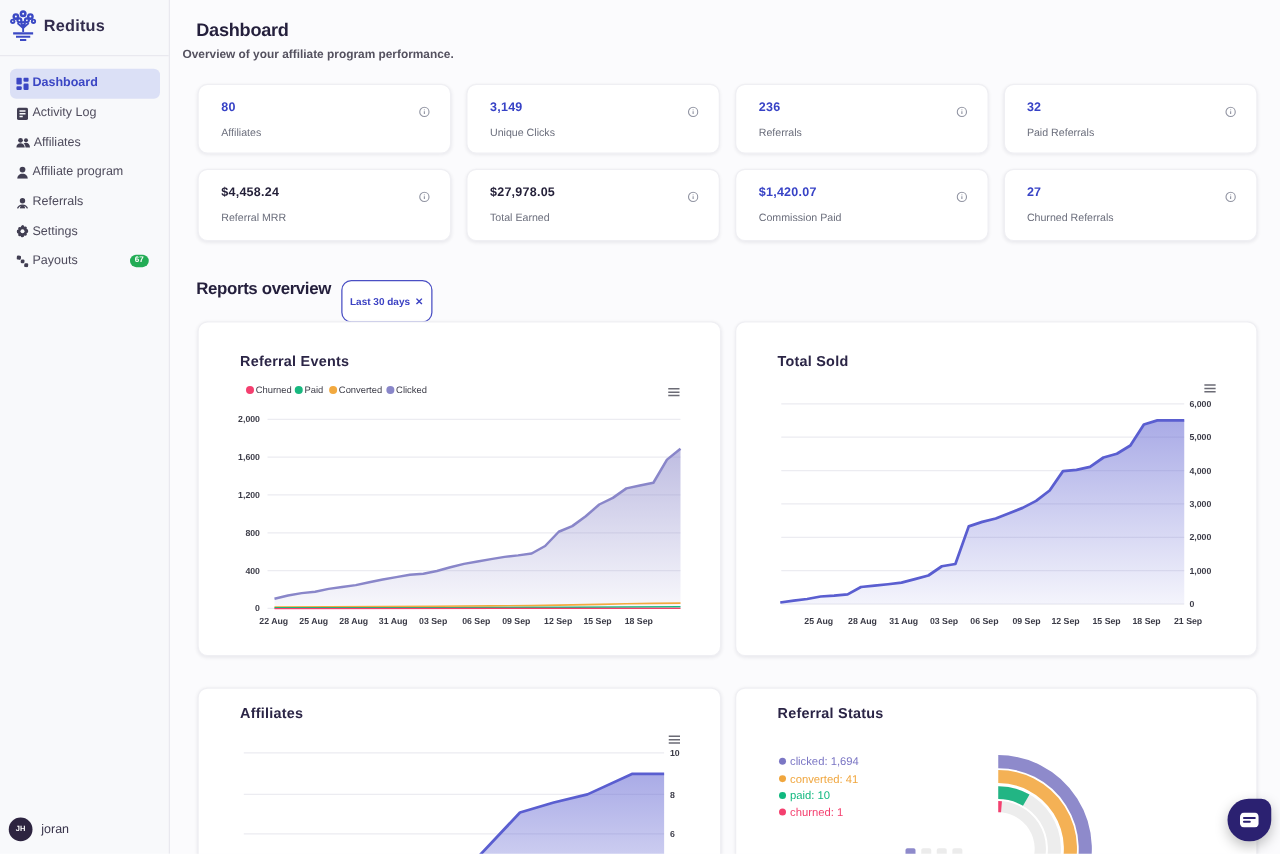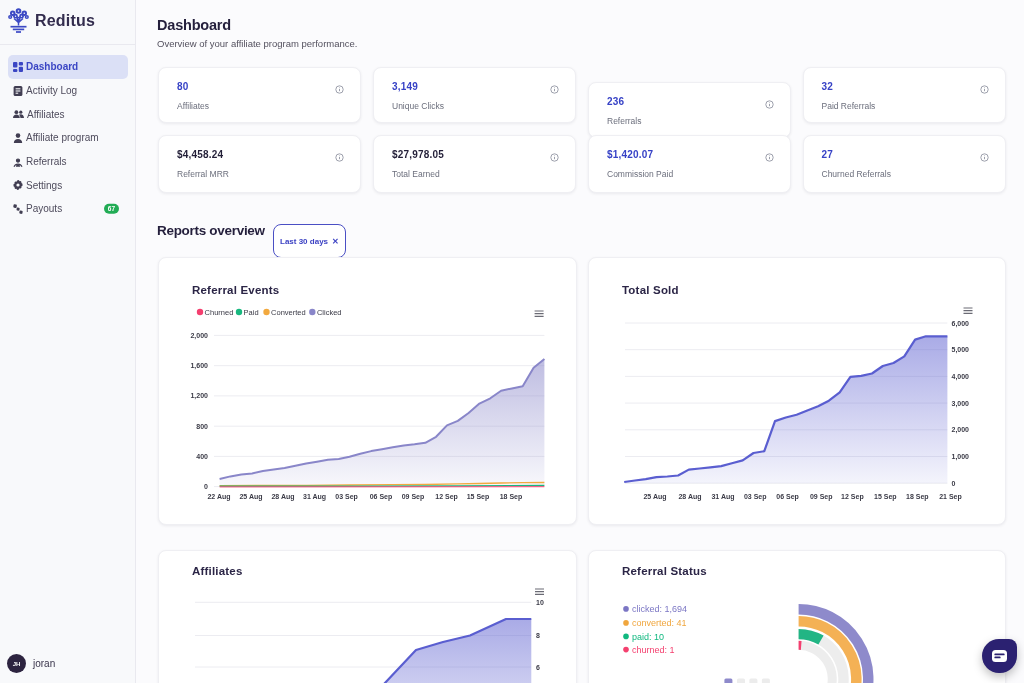--- a/index.html
+++ b/index.html
@@ -1,34 +1,34 @@
 <!DOCTYPE html>
 <html><head>
 <meta charset="utf-8">
 <style>
 * { margin:0; padding:0; box-sizing:border-box; }
 html,body { width:1024px; height:683px; overflow:hidden; }
 body { font-family:"Liberation Sans", sans-serif; background:#fbfbfd; position:relative; }
 
 .sidebar { position:absolute; left:0; top:0; width:136px; height:683px; background:#f8f9fb; border-right:1px solid #e9e9ef; }
 .logo { position:absolute; left:8px; top:8px; display:flex; align-items:center; }
-.logo-text { font-size:16px; font-weight:bold; color:#332d4e; margin-left:6px; letter-spacing:.2px; }
+.logo-text { font-size:13px; font-weight:bold; color:#332d4e; margin-left:6px; letter-spacing:.2px; }
 .side-div { position:absolute; left:0; top:44px; width:135px; height:1px; background:#e9e9ef; }
 .menu { position:absolute; left:8px; top:55px; width:120px; }
 .mi { position:relative; height:23.7px; display:flex; align-items:center; padding-left:4.5px; border-radius:5px; color:#4e4b5c; font-size:10px; }
 .mi svg { margin-right:3.5px; flex:none; }
 .mi.active { background:#dbe0f6; color:#3b46c4; font-weight:bold; }
 .badge { position:absolute; right:9px; top:50%; transform:translateY(-50%); background:#22ac55; color:#fff; font-size:6.5px; font-weight:bold; border-radius:8px; padding:2px 4px; line-height:1; }
 .user { position:absolute; left:7px; top:654px; display:flex; align-items:center; }
 .avatar { width:19px; height:19px; border-radius:50%; background:#2d2440; color:#fff; font-size:6px; font-weight:bold; display:flex; align-items:center; justify-content:center; }
 .uname { font-size:10px; color:#39344b; margin-left:7px; font-weight:normal; }
 
 .main { position:absolute; left:136px; top:0; width:888px; height:683px; }
 h1 { position:absolute; left:21px; top:17px; font-size:14.5px; color:#241f3c; letter-spacing:-0.2px; }
-.sub { position:absolute; left:21px; top:38px; font-size:9.5px; color:#54515f; }
+.sub { position:absolute; left:10px; top:38px; font-size:9.5px; color:#54515f;font-weight:bold; }
 .card { position:absolute; background:#fff; border:1px solid #efeff3; border-radius:8px; box-shadow:0 1px 3px rgba(20,20,43,.07); }
 .stat .num { position:absolute; left:18px; top:13px; font-size:10px; font-weight:bold; color:#3742c6; letter-spacing:.2px; }
 .stat .num.dark { color:#231f38; }
 .stat .lbl { position:absolute; left:18px; top:33px; font-size:8.5px; color:#6b6e7c; }
 .stat .info { position:absolute; right:16px; top:17px; line-height:0; }
 .rtitle { position:absolute; left:21px; top:223px; font-size:13.5px; font-weight:bold; color:#241f3c; letter-spacing:-0.3px; }
 .chip { position:absolute; left:137px; top:224px; height:16px; border:1px solid #4a4fc4; border-radius:8px; color:#3c42c3; font-size:8px; font-weight:bold; display:flex; align-items:center; padding:16px 6px; background:#fff; }
 .chip .x { margin-left:4px; font-size:8px; font-weight:bold; }
 .ctitle { position:absolute; left:33px; top:21px; font-size:11.5px; font-weight:bold; color:#2b2546; letter-spacing:.2px; }
 .chatbtn { position:absolute; left:982px; top:639px; width:35px; height:34px; background:#2b2171; border-radius:17px; border-top-right-radius:8px; box-shadow:0 4px 10px rgba(0,0,0,.25); }
@@ -156,21 +156,21 @@
         </svg></span>
     </div>
   <div class="card stat" style="left:237px;top:67px;width:203px;height:56px;">
       <div class="num">3,149</div>
       <div class="lbl">Unique Clicks</div>
       <span class="info"><svg width="9" height="9" viewBox="0 0 9 9">
           <circle cx="4.5" cy="4.5" r="3.7" fill="none" stroke="#9295a3" stroke-width="0.9"></circle>
           <path d="M4.5 4v2.2M4.5 2.5v.7" stroke="#9295a3" stroke-width="0.9"></path>
         </svg></span>
     </div>
-  <div class="card stat" style="left:452px;top:82px;width:203px;height:56px;text-align:center;">
+  <div class="card stat" style="left:452px;top:67px;width:203px;height:56px;text-align:center;">
       <div class="num">236</div>
       <div class="lbl">Referrals</div>
       <span class="info"><svg width="9" height="9" viewBox="0 0 9 9">
           <circle cx="4.5" cy="4.5" r="3.7" fill="none" stroke="#9295a3" stroke-width="0.9"></circle>
           <path d="M4.5 4v2.2M4.5 2.5v.7" stroke="#9295a3" stroke-width="0.9"></path>
         </svg></span>
     </div>
   <div class="card stat" style="left:666.5px;top:67px;width:203px;height:56px;">
       <div class="num">32</div>
       <div class="lbl">Paid Referrals</div>

